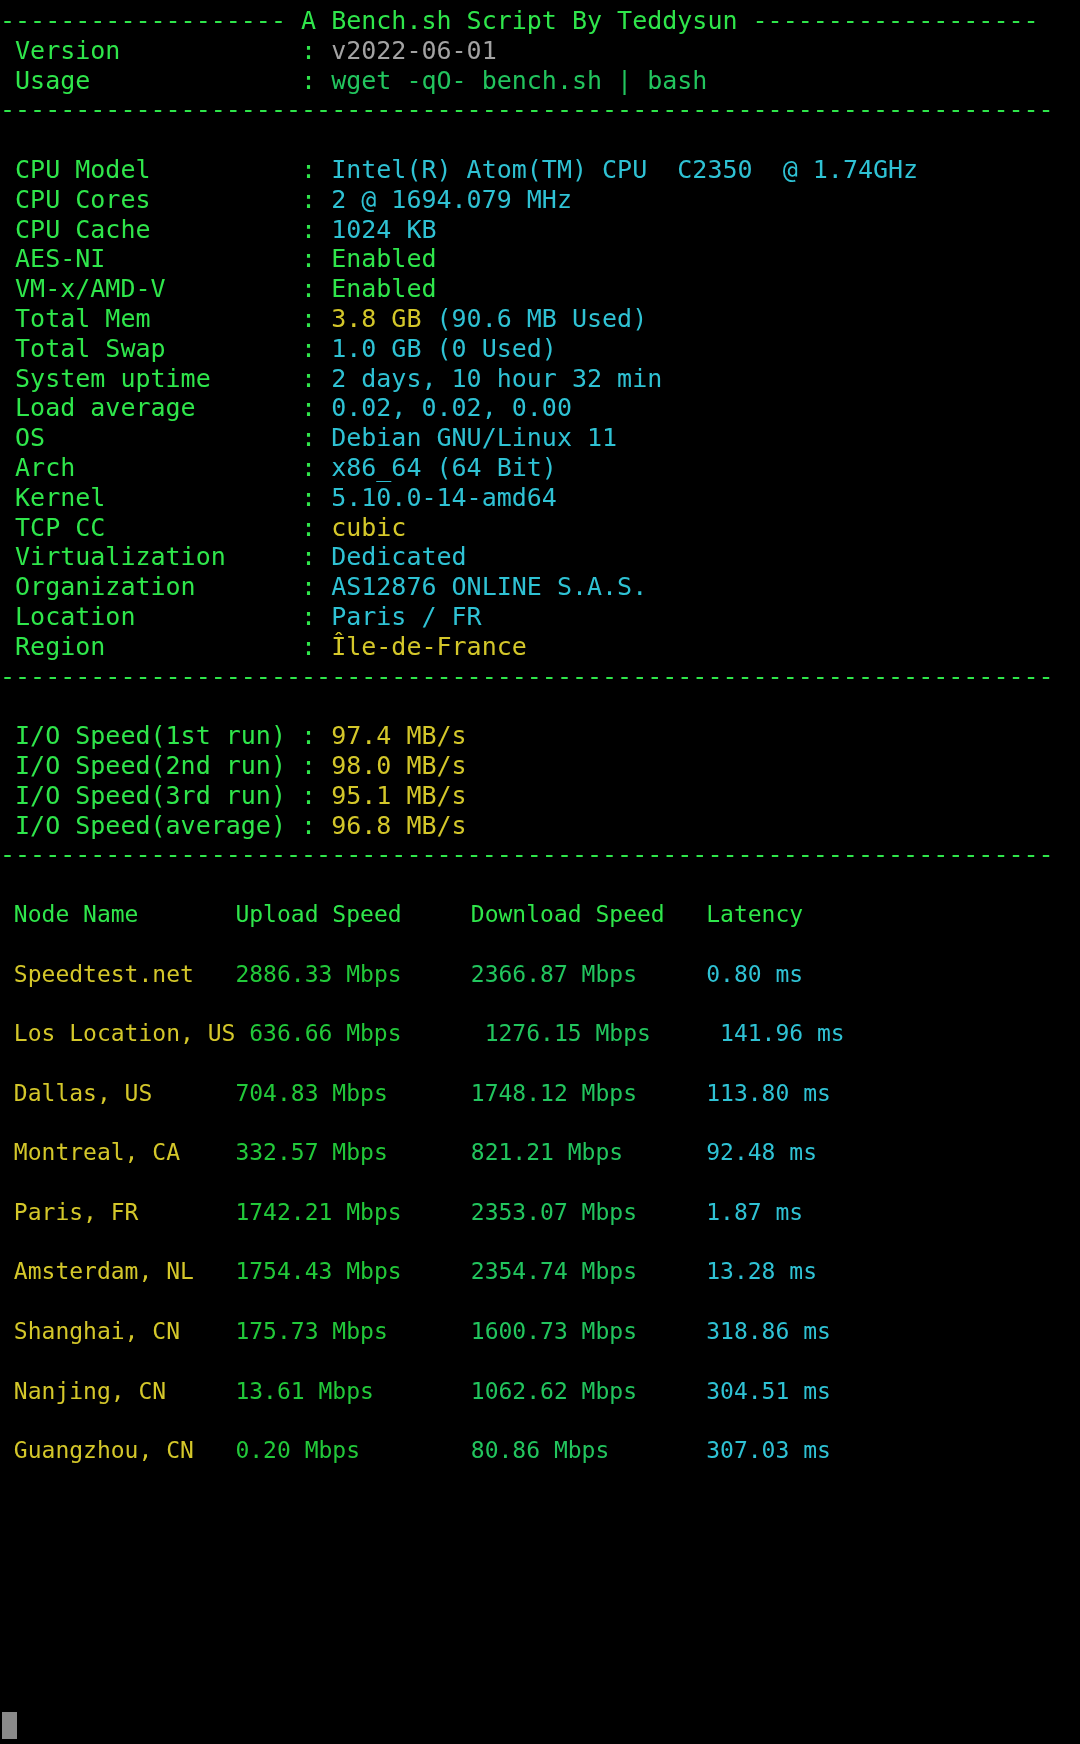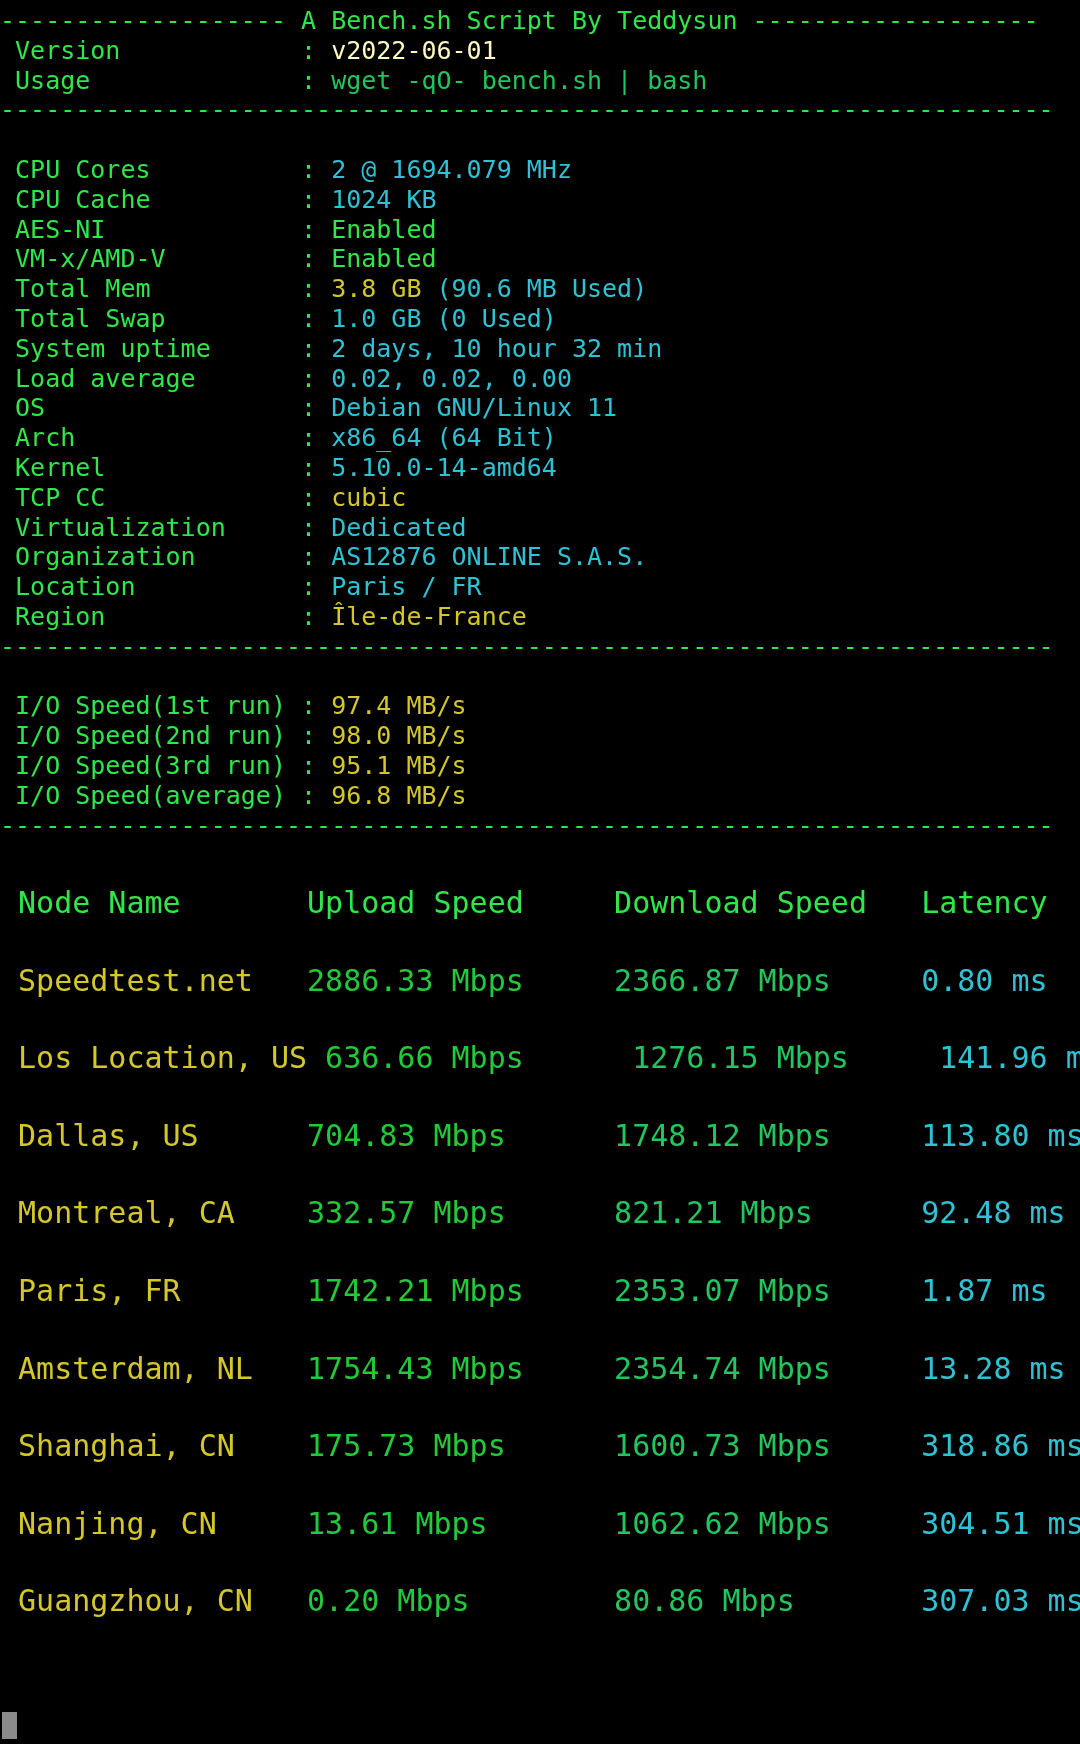--- a/index.html
+++ b/index.html
@@ -25,31 +25,30 @@
     font-size: 25px;
     line-height: 29.8px;
     white-space: pre;
     letter-spacing: 0px;
     font-family: "DejaVu Sans Mono", "Liberation Mono", monospace;
   }
   .spacer {
     height: 29.8px;
   }
   .green   { color: #2fe64b; }
-  .dgreen  { color: #fef9c3; }
+  .dgreen  { color: #a3a3a3; }
   .cyan    { color: #2fc2d4; }
   .yellow  { color: #d4c72a; }
   .red     { color: #22c55e; }
   .bgreen  { color: #22c93a; }
   .row {
-    font-size: 30px;
+    font-size: 23px;
     line-height: 29.8px;
     white-space: pre;
     display: block;
-    margin-top: 18px;
   }
   .cursor {
     position: absolute;
     left: 2px;
     bottom: 5px;
     width: 15px;
     height: 27px;
     background: #8a8a8a;
   }
 </style>
@@ -61,20 +60,21 @@
   <div class="line"><span class="green">------------------- A Bench.sh Script By Teddysun -------------------</span></div>
 
   <div class="line"><span class="green"> Version            : </span><span class="dgreen">v2022-06-01</span></div>
 
   <div class="line"><span class="green"> Usage              : </span><span class="red">wget -qO- bench.sh | bash</span></div>
 
   <div class="line"><span class="green">----------------------------------------------------------------------</span></div>
 
   <div id="sysinfo-block">
       <div class="spacer"></div>
+      <div class="line"><span class="green"> CPU Model          : </span><span class="cyan">Intel(R) Atom(TM) CPU  C2350  @ 1.74GHz</span></div>
       <div class="line"><span class="green"> CPU Cores          : </span><span class="cyan">2 @ 1694.079 MHz</span></div>
       <div class="line"><span class="green"> CPU Cache          : </span><span class="cyan">1024 KB</span></div>
       <div class="line"><span class="green"> AES-NI             : </span><span class="green">Enabled</span></div>
       <div class="line"><span class="green"> VM-x/AMD-V         : </span><span class="green">Enabled</span></div>
       <div class="line"><span class="green"> Total Mem          : </span><span class="yellow">3.8 GB </span><span class="cyan">(90.6 MB Used)</span></div>
       <div class="line"><span class="green"> Total Swap         : </span><span class="cyan">1.0 GB (0 Used)</span></div>
       <div class="line"><span class="green"> System uptime      : </span><span class="cyan">2 days, 10 hour 32 min</span></div>
       <div class="line"><span class="green"> Load average       : </span><span class="cyan">0.02, 0.02, 0.00</span></div>
       <div class="line"><span class="green"> OS                 : </span><span class="cyan">Debian GNU/Linux 11</span></div>
       <div class="line"><span class="green"> Arch               : </span><span class="cyan">x86_64 (64 Bit)</span></div>

